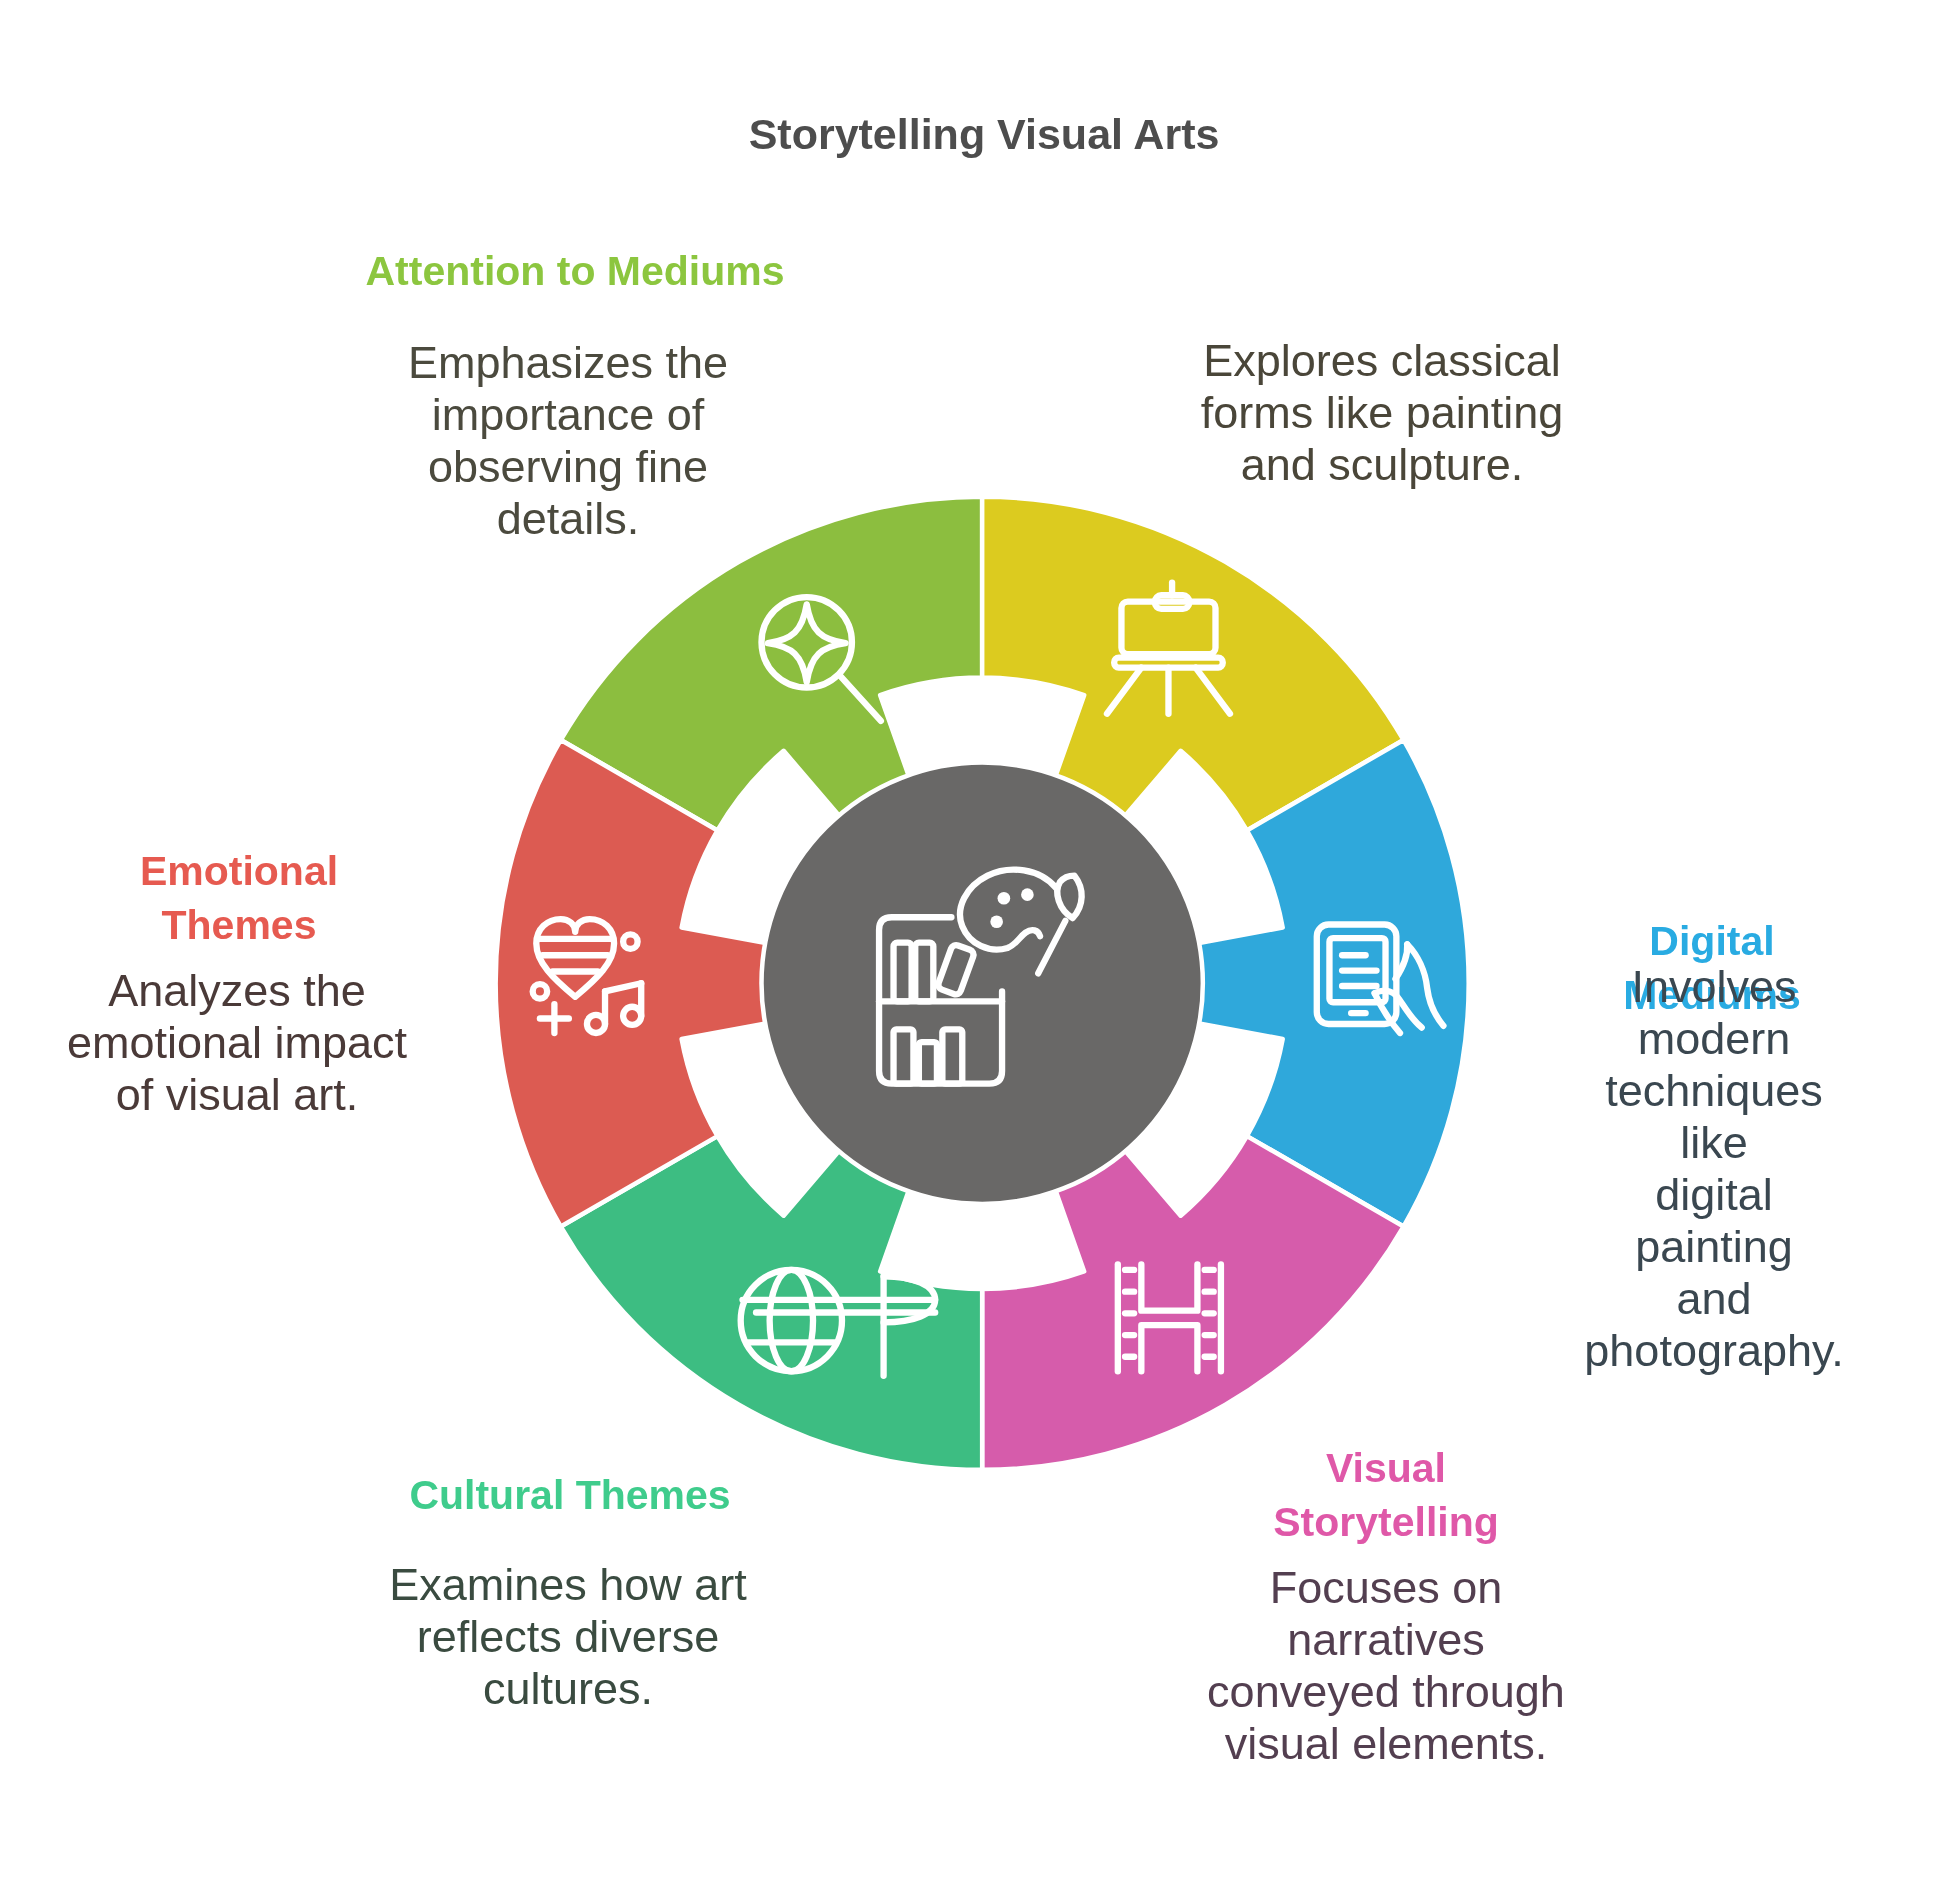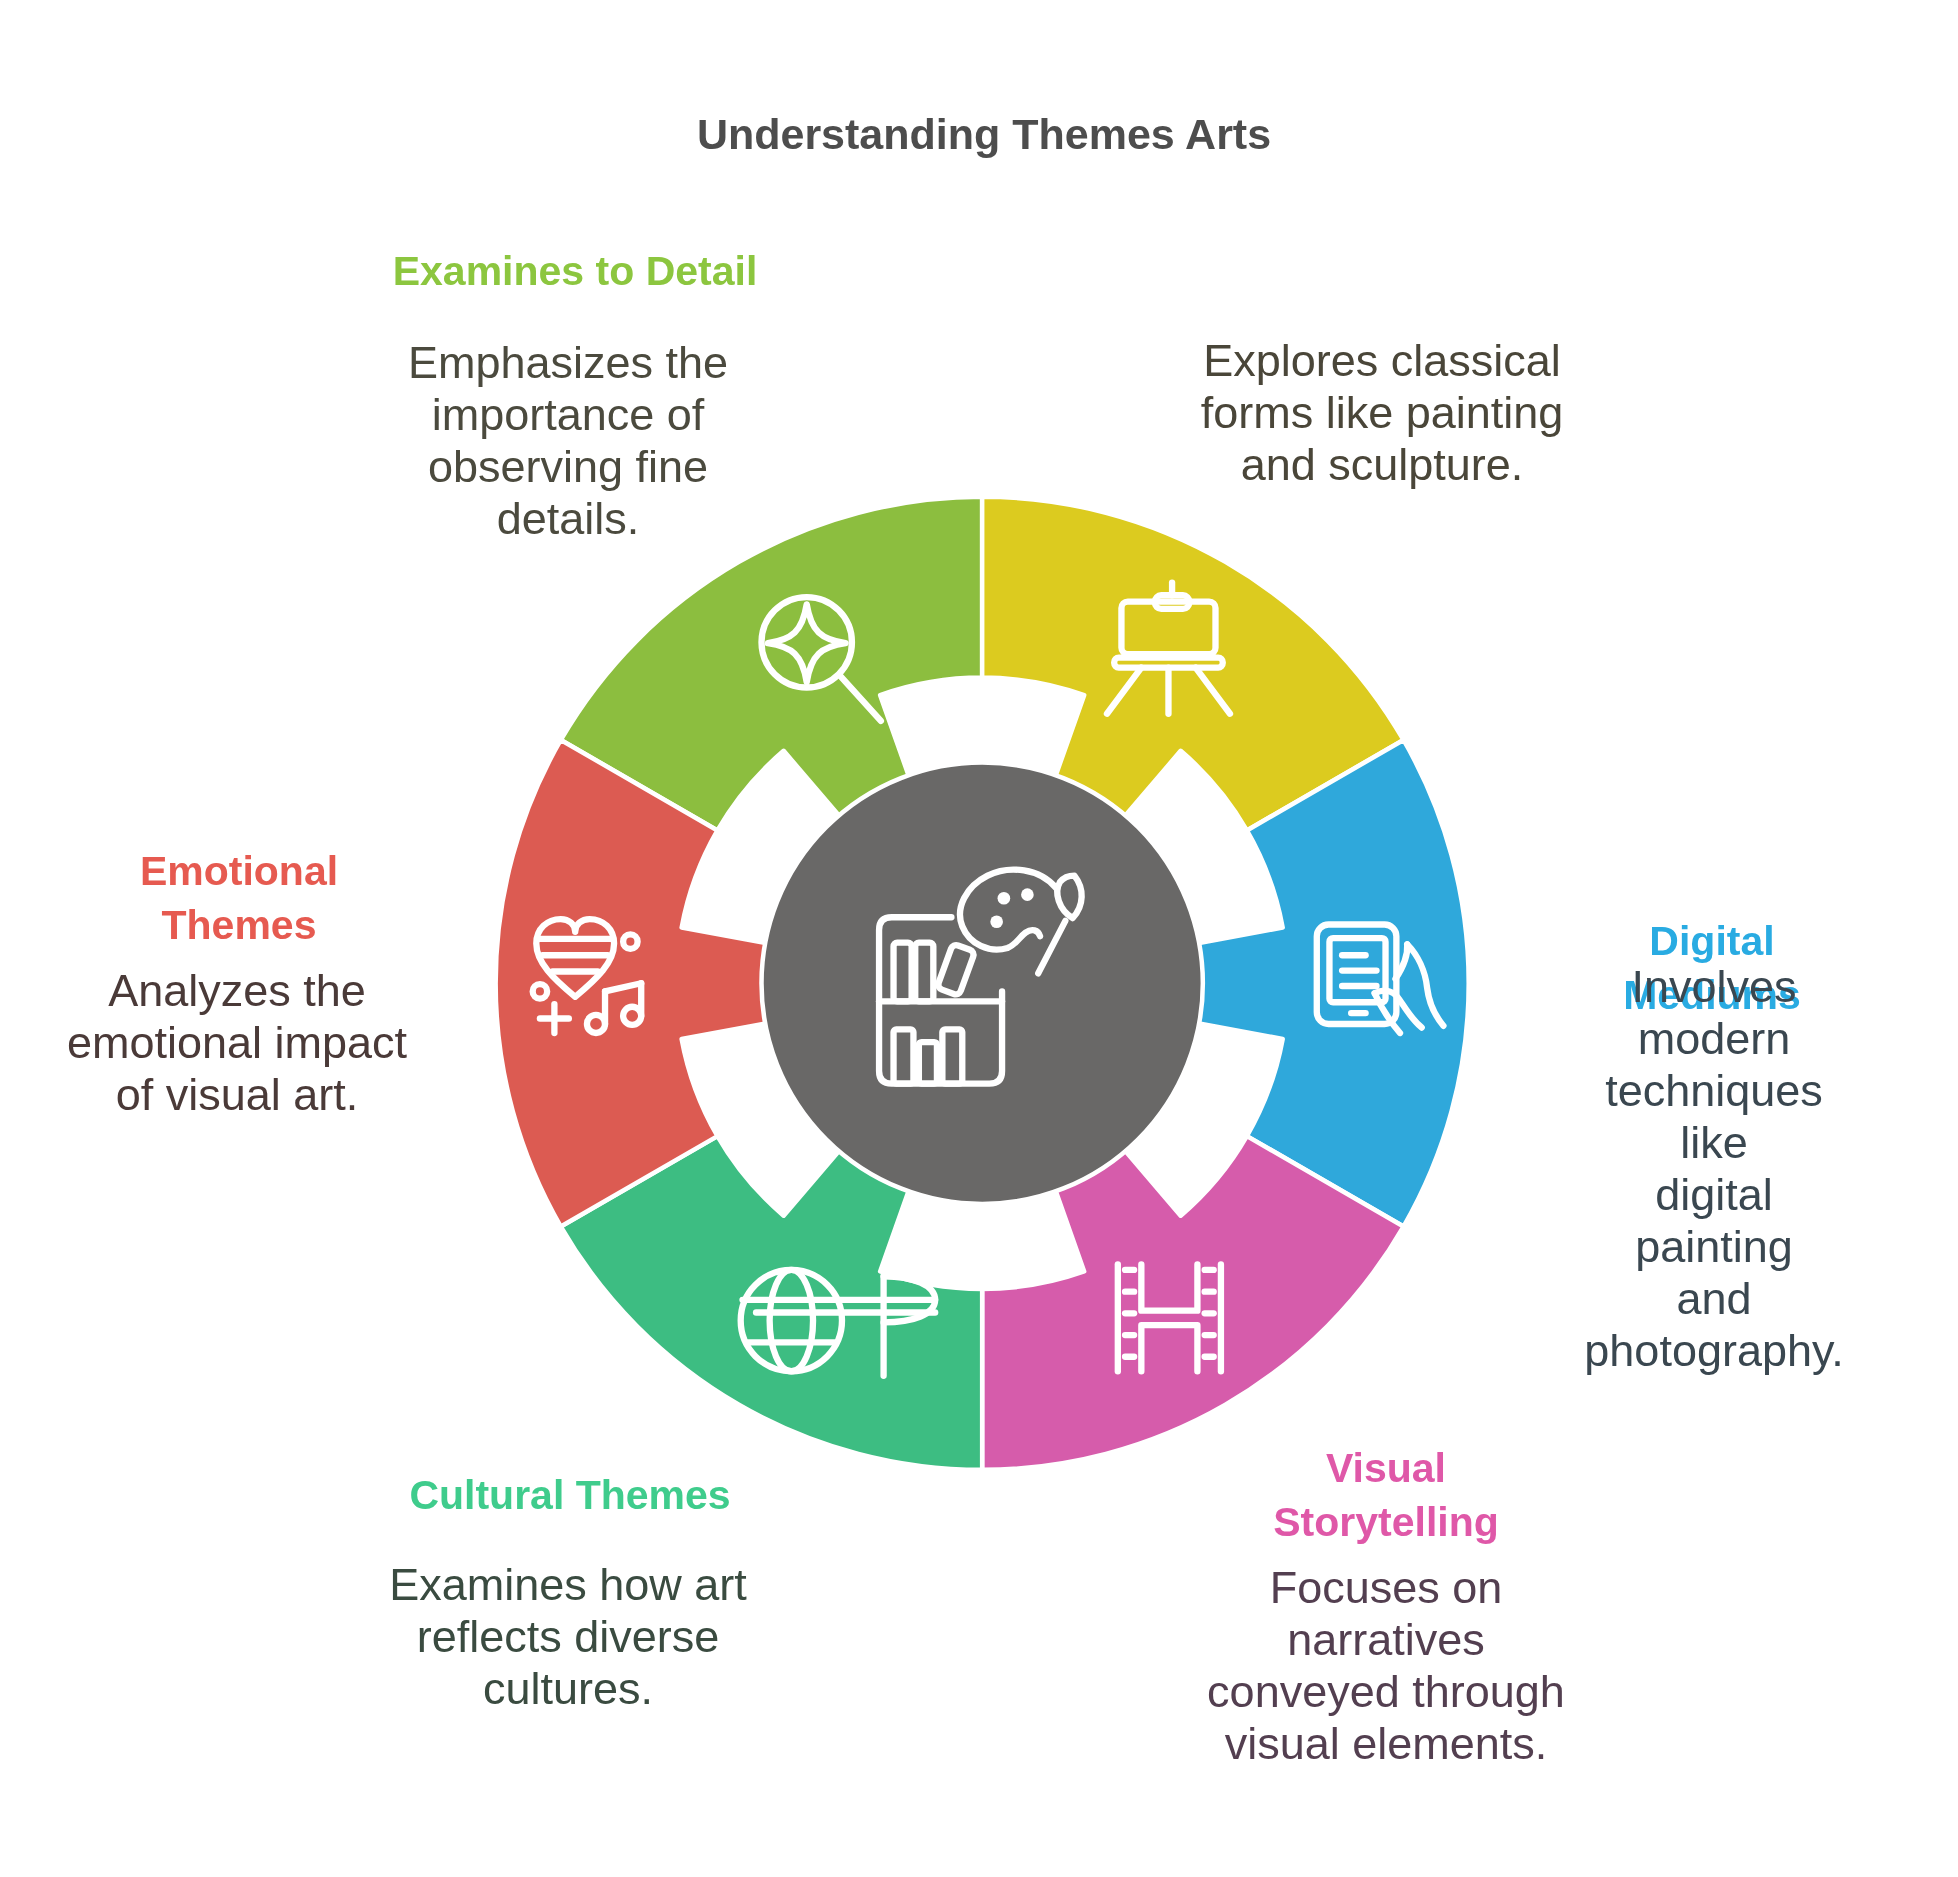--- a/index.html
+++ b/index.html
@@ -115,23 +115,23 @@
         <path d="M1168 982 C1150 960 1116 956 1092 968 C1068 980 1056 1004 1064 1024 C1072 1044 1094 1054 1114 1048 C1124 1044 1127 1036 1134 1031 C1141 1026 1148 1028 1150 1035"></path>
         <circle class="dot" cx="1110" cy="993" r="7"></circle>
         <circle class="dot" cx="1136" cy="989" r="7"></circle>
         <circle class="dot" cx="1102" cy="1019" r="7"></circle>
         <path d="M1188 968 C1199 982 1199 1001 1186 1015 C1171 1006 1165 987 1172 975 C1177 969 1182 968 1188 968 Z"></path>
         <path d="M1178 1018 L1148 1076"></path>
       </g>
     </g>
   </svg>
 
-  <div class="tb title" style="left: 984px; top: 109px; color: rgb(77, 77, 77);">Understanding Themes Arts</div>
+  <div class="tb title" style="left: 984px; top: 109px; color: rgb(77, 77, 77);">Storytelling Visual Arts</div>
 
-  <div class="tb heading" style="left: 575px; top: 244px; color: rgb(140, 198, 63);">Examines to Detail</div>
+  <div class="tb heading" style="left: 575px; top: 244px; color: rgb(140, 198, 63);">Attention to Mediums</div>
   <div class="tb btext" style="left: 568px; top: 329px; color: rgb(75, 74, 62);">Emphasizes the
 importance of
 observing fine
 details.</div>
 
   <div class="tb btext" style="left: 1382px; top: 327px; color: rgb(74, 70, 57);">Explores classical
 forms like painting
 and sculpture.</div>
 
   <div class="tb heading" style="left: 1712px; top: 871px; color: rgb(41, 171, 226); margin-top: 43px;">Digital Mediums</div>

